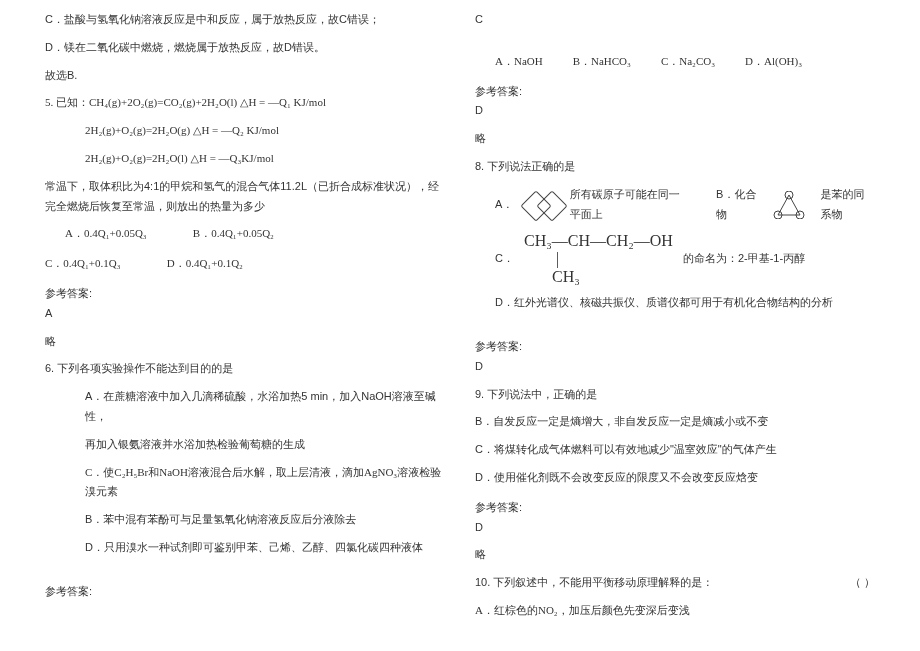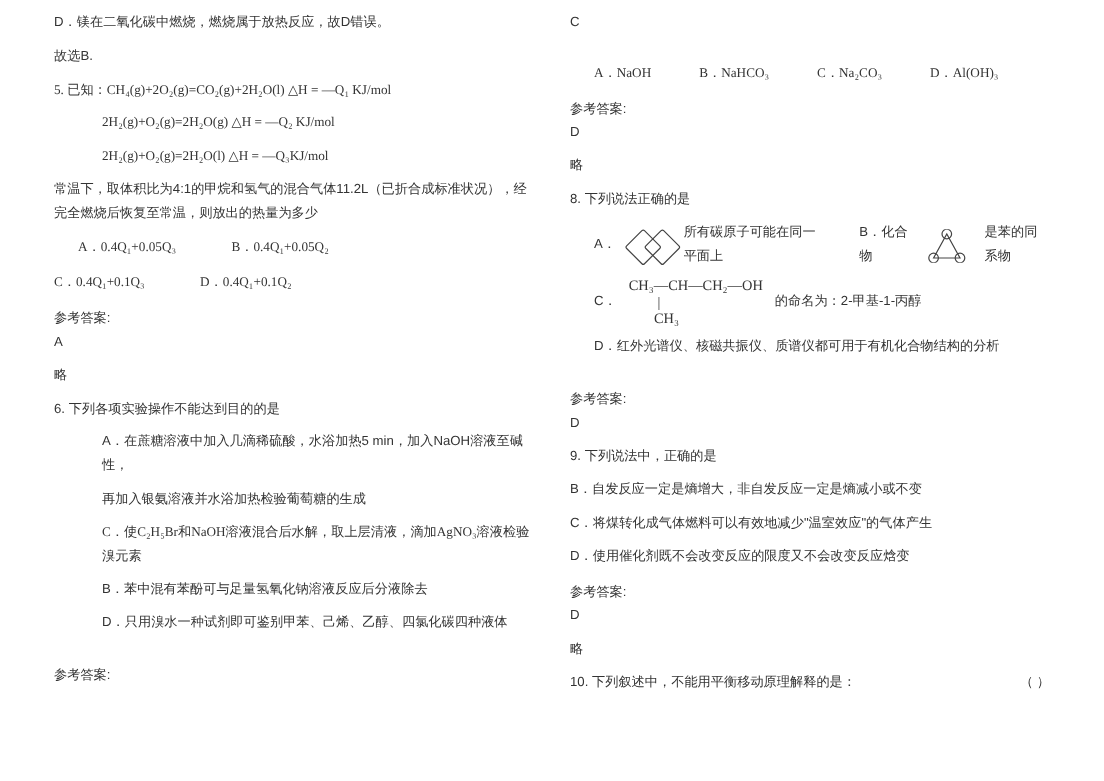--- a/index.html
+++ b/index.html
@@ -12,44 +12,45 @@
       width: 920px;
       height: 651px;
       display: flex;
       padding: 10px 30px;
     }
     .column { flex: 1; padding: 0 15px; }
     .col-left { border-right: none; }
     .indent { padding-left: 20px; margin-bottom: 10px; }
     .indent2 { padding-left: 40px; margin-bottom: 8px; }
     .line { margin-bottom: 8px; }
-    .options-row { display: flex; gap: 40px; margin: 8px 0 8px 20px; }
+    .options-row { display: flex; gap: 30px; margin: 8px 0 8px 20px; }
     .options-row > span { flex: 0 0 auto; }
     .answer-label { font-weight: normal; margin-top: 10px; }
     .formula { font-family: "Times New Roman", serif; }
     .q8-options { margin-left: 20px; }
     .q8-row { display: flex; align-items: center; gap: 10px; margin-bottom: 8px; }
     .naph { position: relative; width: 44px; height: 24px; }
     .naph::before, .naph::after {
       content: ""; position: absolute; width: 20px; height: 20px; border: 1px solid #444;
       transform: rotate(45deg); border-radius: 2px; top: 2px;
     }
     .naph::before { left: 2px; }
     .naph::after { left: 18px; }
     .tri { display:inline-block; width: 42px; height: 28px; position: relative; }
     .tri svg { width: 42px; height: 28px; }
-    .chem-struct { font-family: "Times New Roman", serif; font-size: 12px; line-height: 1.1; }
+    .chem-struct { font-family: "Times New Roman", serif; font-size: 16px; line-height: 1.1; }
     .rightfloat { float: right; color: #333; }
     .gap { height: 6px; }
     .spc { display:inline-block; width: 40px; }
   </style>
 </head>
 <body>
 
 <div class="column col-left">
+  <div class="line">C．盐酸与氢氧化钠溶液反应是中和反应，属于放热反应，故C错误；</div>
   <div class="line">D．镁在二氧化碳中燃烧，燃烧属于放热反应，故D错误。</div>
   <div class="line">故选B.</div>
 
   <div class="line formula">5. 已知：CH₄(g)+2O₂(g)=CO₂(g)+2H₂O(l)      △H = —Q₁ KJ/mol</div>
   <div class="indent2 formula">2H₂(g)+O₂(g)=2H₂O(g)              △H = —Q₂ KJ/mol</div>
   <div class="indent2 formula">2H₂(g)+O₂(g)=2H₂O(l)              △H = —Q₃KJ/mol</div>
   <div class="line">常温下，取体积比为4:1的甲烷和氢气的混合气体11.2L（已折合成标准状况），经完全燃烧后恢复至常温，则放出的热量为多少</div>
 
   <div class="indent">
     <span class="formula">A．0.4Q₁+0.05Q₃</span>
@@ -129,13 +130,14 @@
   <div class="line">C．将煤转化成气体燃料可以有效地减少"温室效应"的气体产生</div>
   <div class="line">D．使用催化剂既不会改变反应的限度又不会改变反应焓变</div>
   <div class="answer-label">参考答案:</div>
   <div class="line">D</div>
   <div class="line">略</div>
 
   <div class="line">
     <span>10. 下列叙述中，不能用平衡移动原理解释的是：</span>
     <span class="rightfloat">（    ）</span>
   </div>
+  <div class="line formula">A．红棕色的NO₂，加压后颜色先变深后变浅</div>
 </div>
 
 </body></html>

